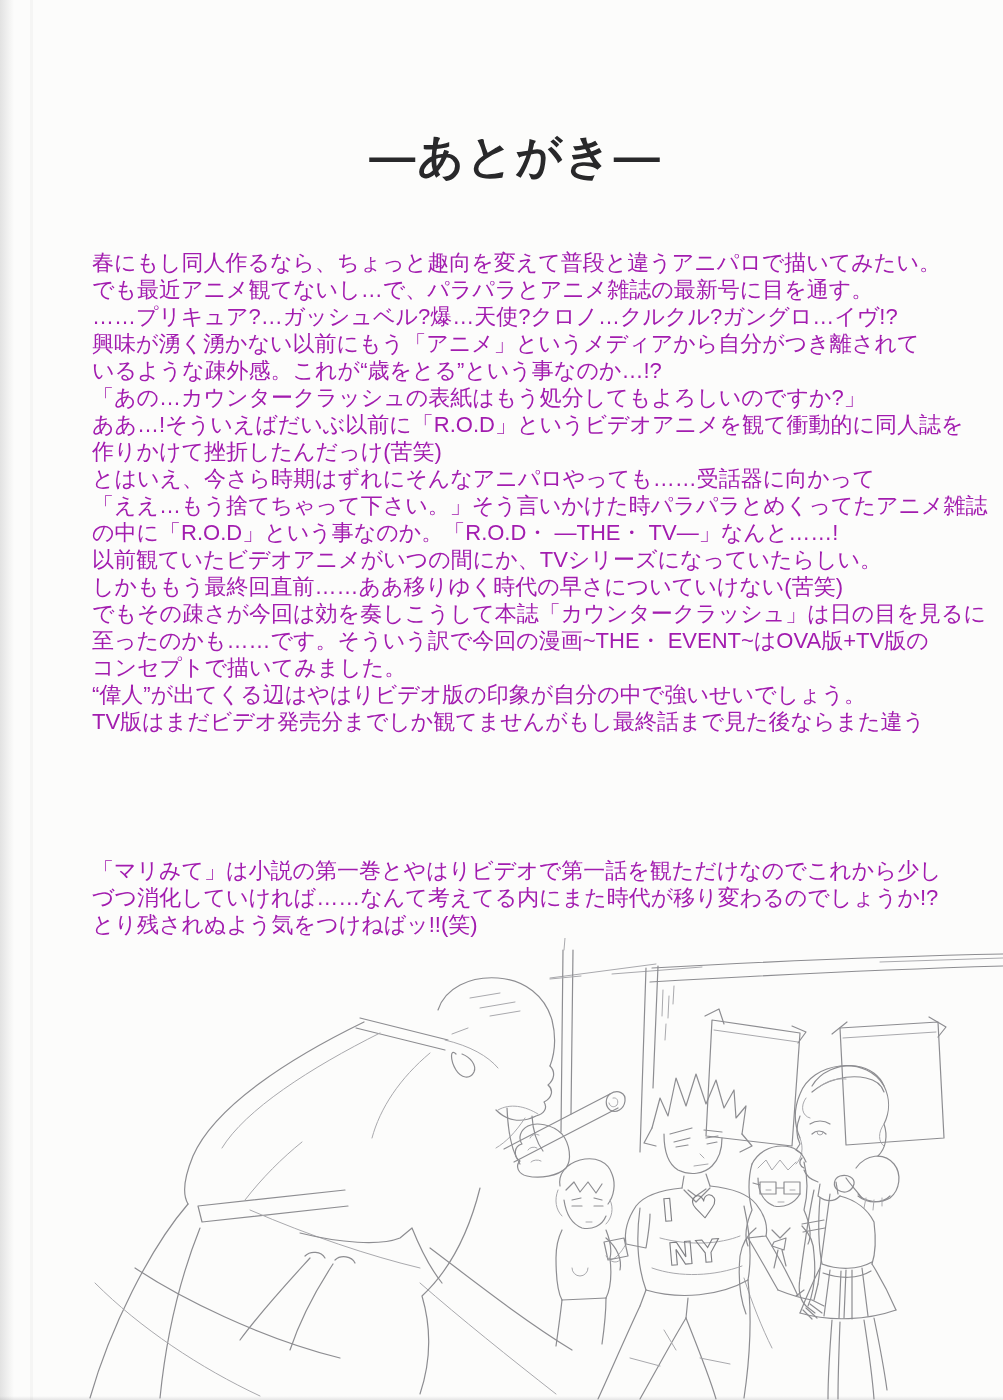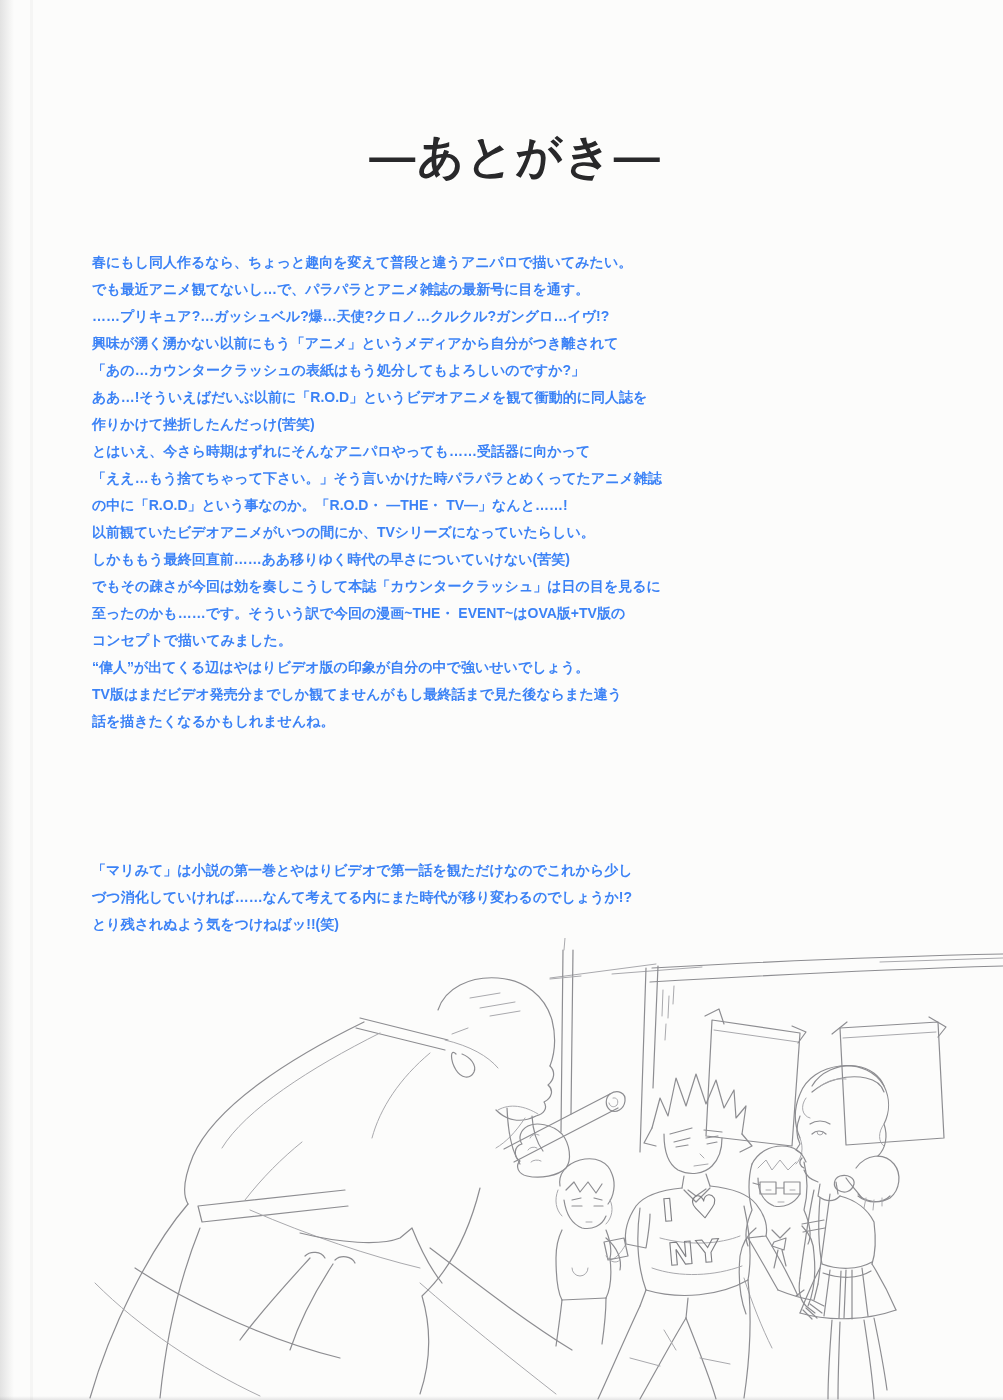--- a/index.html
+++ b/index.html
@@ -12,22 +12,22 @@
   .edge-left{position:absolute;left:0;top:0;width:14px;height:100%;
     background:linear-gradient(to right,rgba(90,90,95,.16),rgba(90,90,95,0));}
   .edge-line{position:absolute;left:30px;top:0;width:3px;height:100%;background:rgba(120,120,125,.05)}
   .edge-bottom{position:absolute;left:0;bottom:0;width:100%;height:4px;
     background:linear-gradient(to top,rgba(90,90,95,.14),rgba(90,90,95,0))}
   .title{
     position:absolute;top:126px;left:0;width:100%;margin:0;
     text-align:center;font-size:46px;font-weight:700;color:#28282a;
     letter-spacing:2px;transform:translateX(14px);
   }
-  .para{position:absolute;left:92px;width:880px;color:#3b82f6;
-    font-size:14px;font-weight:700}
+  .para{position:absolute;left:92px;width:880px;color:#a21caf;
+    font-size:22px;font-weight:400}
   .para .line{height:27px;line-height:27px;white-space:nowrap}
   .para1{top:249px}
   .para2{top:857px}
   .sketch{position:absolute;left:0;top:938px;width:1003px;height:462px}
   .sk{fill:none;stroke:#8d8d91;stroke-width:1.2;stroke-linecap:round;stroke-linejoin:round}
   .skl{fill:none;stroke:#a9a9ad;stroke-width:1;stroke-linecap:round;stroke-linejoin:round}
   .tee-text{font-family:"DejaVu Sans",sans-serif;font-size:31px;font-weight:700;
     fill:none;stroke:#7f7f83;stroke-width:1.1;letter-spacing:3px}
 </style>
 </head>
@@ -38,34 +38,34 @@
   <div class="edge-line"></div>
   <div class="edge-bottom"></div>
 
   <h1 class="title">―あとがき―</h1>
 
   <div class="para para1">
     <div class="line">春にもし同人作るなら、ちょっと趣向を変えて普段と違うアニパロで描いてみたい。</div>
     <div class="line">でも最近アニメ観てないし…で、パラパラとアニメ雑誌の最新号に目を通す。</div>
     <div class="line">……プリキュア?…ガッシュベル?爆…天使?クロノ…クルクル?ガングロ…イヴ!?</div>
     <div class="line">興味が湧く湧かない以前にもう「アニメ」というメディアから自分がつき離されて</div>
+    <div class="line">いるような疎外感。これが“歳をとる”という事なのか…!?</div>
     <div class="line">「あの…カウンタークラッシュの表紙はもう処分してもよろしいのですか?」</div>
     <div class="line">ああ…!そういえばだいぶ以前に「R.O.D」というビデオアニメを観て衝動的に同人誌を</div>
     <div class="line">作りかけて挫折したんだっけ(苦笑)</div>
     <div class="line">とはいえ、今さら時期はずれにそんなアニパロやっても……受話器に向かって</div>
     <div class="line">「ええ…もう捨てちゃって下さい。」そう言いかけた時パラパラとめくってたアニメ雑誌</div>
     <div class="line">の中に「R.O.D」という事なのか。「R.O.D・ ―THE・ TV―」なんと……!</div>
     <div class="line">以前観ていたビデオアニメがいつの間にか、TVシリーズになっていたらしい。</div>
     <div class="line">しかももう最終回直前……ああ移りゆく時代の早さについていけない(苦笑)</div>
     <div class="line">でもその疎さが今回は効を奏しこうして本誌「カウンタークラッシュ」は日の目を見るに</div>
     <div class="line">至ったのかも……です。そういう訳で今回の漫画~THE・ EVENT~はOVA版+TV版の</div>
     <div class="line">コンセプトで描いてみました。</div>
     <div class="line">“偉人”が出てくる辺はやはりビデオ版の印象が自分の中で強いせいでしょう。</div>
     <div class="line">TV版はまだビデオ発売分までしか観てませんがもし最終話まで見た後ならまた違う</div>
-    <div class="line">話を描きたくなるかもしれませんね。</div>
   </div>
 
   <div class="para para2">
     <div class="line">「マリみて」は小説の第一巻とやはりビデオで第一話を観ただけなのでこれから少し</div>
     <div class="line">づつ消化していければ……なんて考えてる内にまた時代が移り変わるのでしょうか!?</div>
     <div class="line">とり残されぬよう気をつけねばッ!!(笑)</div>
   </div>
 
   <svg class="sketch" viewBox="0 0 1003 462" aria-hidden="true">
 

